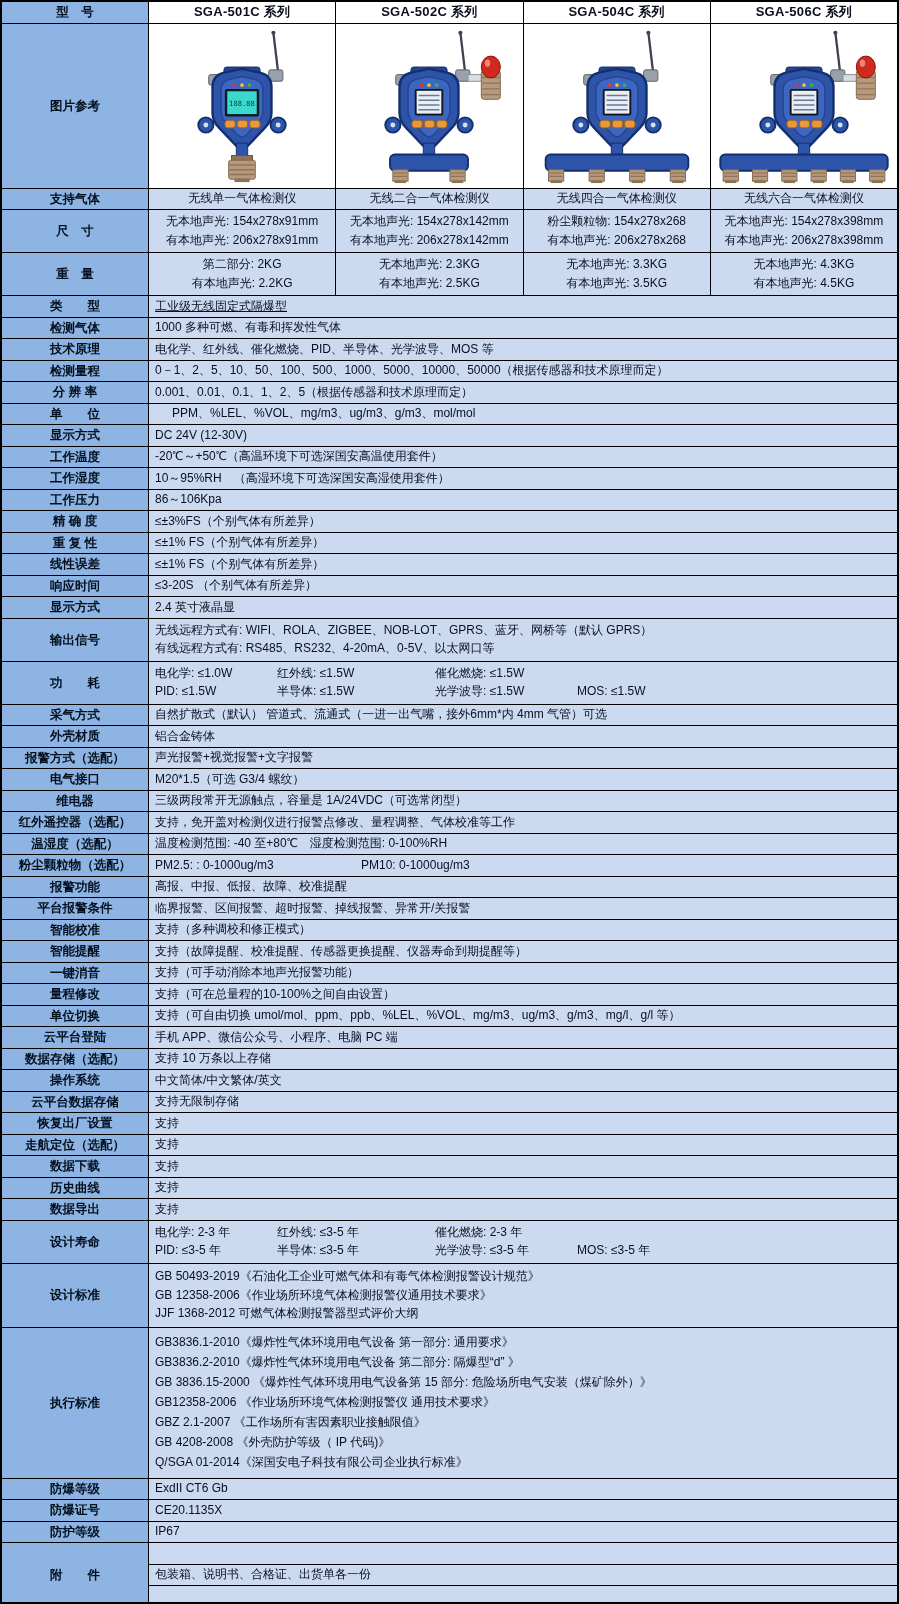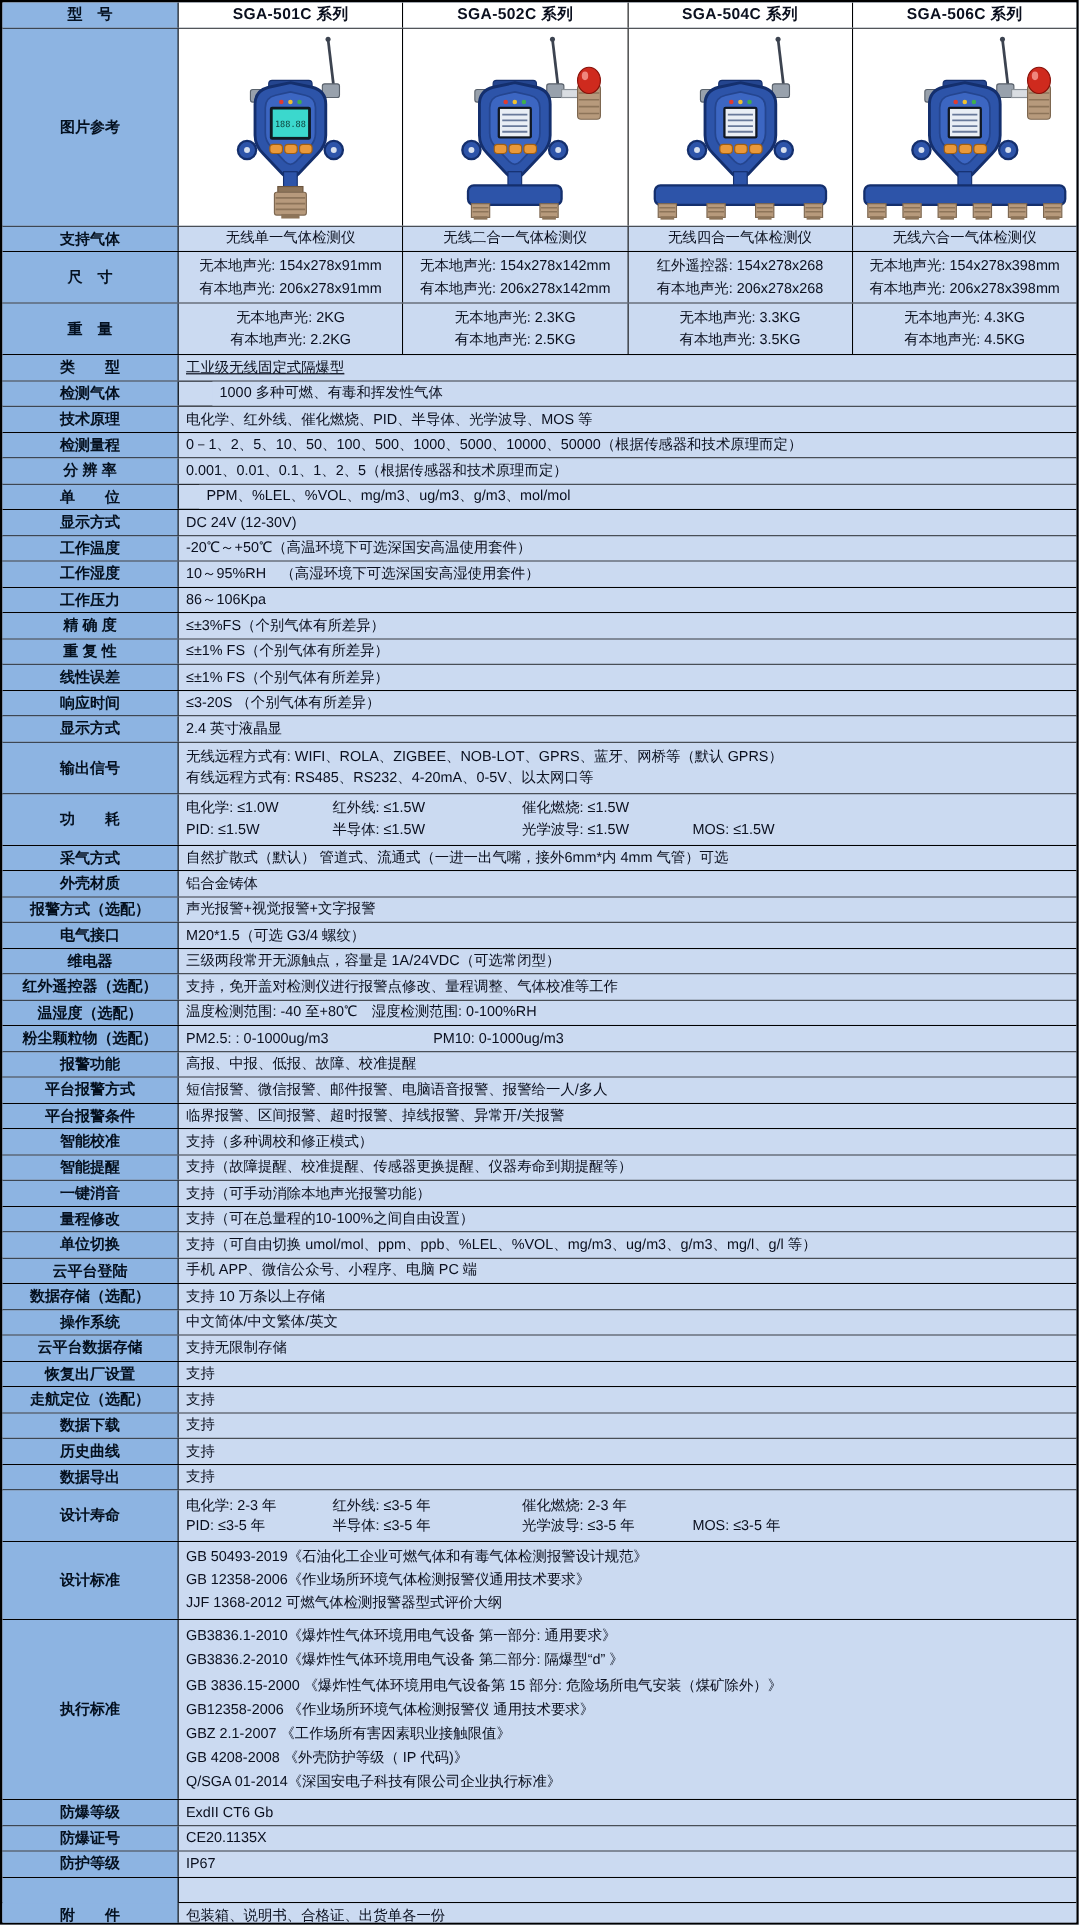--- a/index.html
+++ b/index.html
@@ -213,39 +213,39 @@
         <div class="lab">支持气体</div>
         <div class="pcol"><div>无线单一气体检测仪</div></div>
         <div class="pcol"><div>无线二合一气体检测仪</div></div>
         <div class="pcol"><div>无线四合一气体检测仪</div></div>
         <div class="pcol"><div>无线六合一气体检测仪</div></div>
       </div>
       <div class="row prow" style="height: 43px;">
         <div class="lab">尺　寸</div>
         <div class="pcol"><div>无本地声光: 154x278x91mm</div><div>有本地声光: 206x278x91mm</div></div>
         <div class="pcol"><div>无本地声光: 154x278x142mm</div><div>有本地声光: 206x278x142mm</div></div>
-        <div class="pcol"><div>红外遥控器: 154x278x268</div><div>有本地声光: 206x278x268</div></div>
+        <div class="pcol"><div>粉尘颗粒物: 154x278x268</div><div>有本地声光: 206x278x268</div></div>
         <div class="pcol"><div>无本地声光: 154x278x398mm</div><div>有本地声光: 206x278x398mm</div></div>
       </div>
       <div class="row prow" style="height: 43px;">
         <div class="lab">重　量</div>
-        <div class="pcol"><div>无本地声光: 2KG</div><div>有本地声光: 2.2KG</div></div>
+        <div class="pcol"><div>第二部分: 2KG</div><div>有本地声光: 2.2KG</div></div>
         <div class="pcol"><div>无本地声光: 2.3KG</div><div>有本地声光: 2.5KG</div></div>
         <div class="pcol"><div>无本地声光: 3.3KG</div><div>有本地声光: 3.5KG</div></div>
         <div class="pcol"><div>无本地声光: 4.3KG</div><div>有本地声光: 4.5KG</div></div>
       </div>
     </div>
   <div id="spec-body">
       <div class="row spec" style="height: 21.5px;">
         <div class="lab">类　　型</div>
         <div class="val">
           <div class="line und"><span class="seg">工业级无线固定式隔爆型</span></div>
         </div>
       </div>
-      <div class="row spec" style="height: 21.5px; gap: 28px;">
+      <div class="row spec" style="height: 21.5px;">
         <div class="lab">检测气体</div>
         <div class="val">
           <div class="line"><span class="seg">1000 多种可燃、有毒和挥发性气体</span></div>
         </div>
       </div>
       <div class="row spec" style="height: 21.5px;">
         <div class="lab">技术原理</div>
         <div class="val">
           <div class="line"><span class="seg">电化学、红外线、催化燃烧、PID、半导体、光学波导、MOS 等</span></div>
         </div>
@@ -381,26 +381,20 @@
       <div class="row spec" style="height: 21.5px;">
         <div class="lab">粉尘颗粒物（选配）</div>
         <div class="val">
           <div class="line two"><span class="seg">PM2.5: : 0-1000ug/m3</span><span class="seg">PM10: 0-1000ug/m3</span></div>
         </div>
       </div>
       <div class="row spec" style="height: 21.5px;">
         <div class="lab">报警功能</div>
         <div class="val">
           <div class="line"><span class="seg">高报、中报、低报、故障、校准提醒</span></div>
-        </div>
-      </div>
-      <div class="row spec" style="height: 21.5px;">
-        <div class="lab">平台报警方式</div>
-        <div class="val">
-          <div class="line"><span class="seg">短信报警、微信报警、邮件报警、电脑语音报警、报警给一人/多人</span></div>
         </div>
       </div>
       <div class="row spec" style="height: 21.5px;">
         <div class="lab">平台报警条件</div>
         <div class="val">
           <div class="line"><span class="seg">临界报警、区间报警、超时报警、掉线报警、异常开/关报警</span></div>
         </div>
       </div>
       <div class="row spec" style="height: 21.5px;">
         <div class="lab">智能校准</div>

